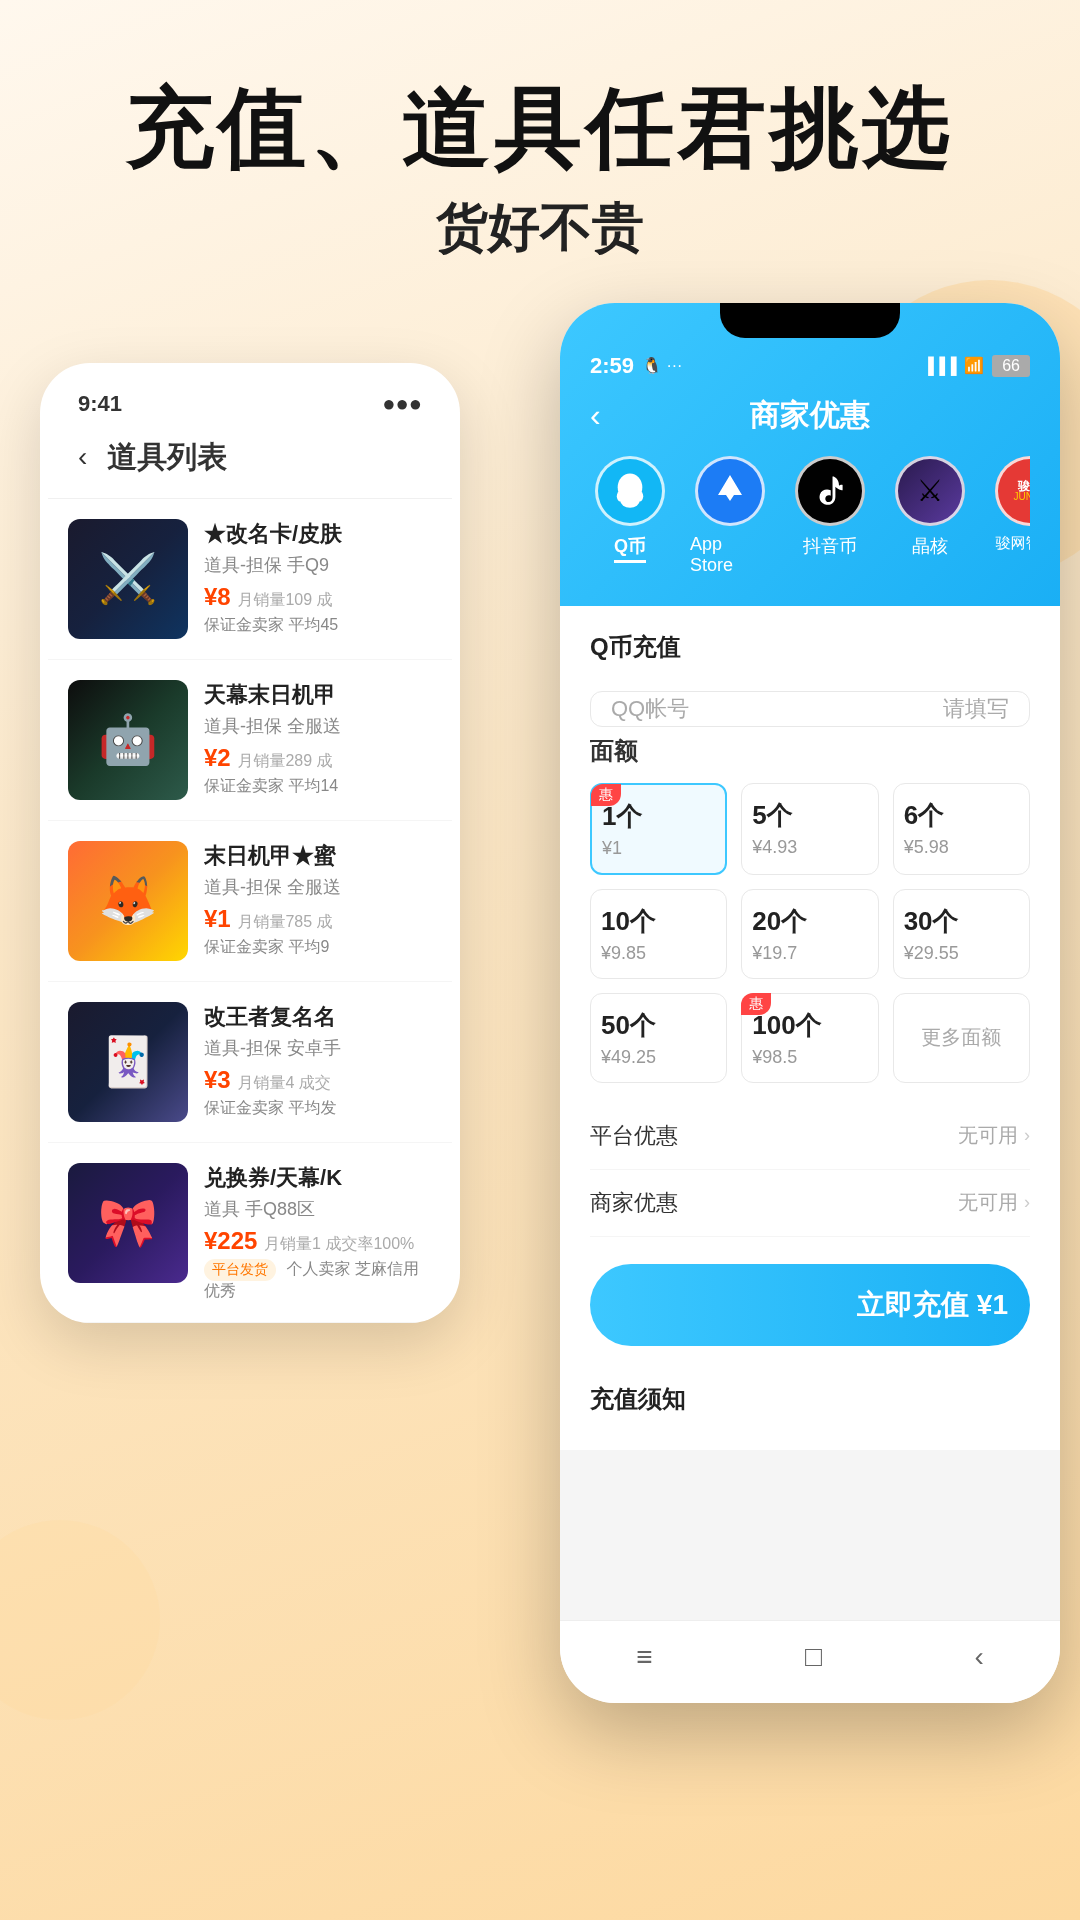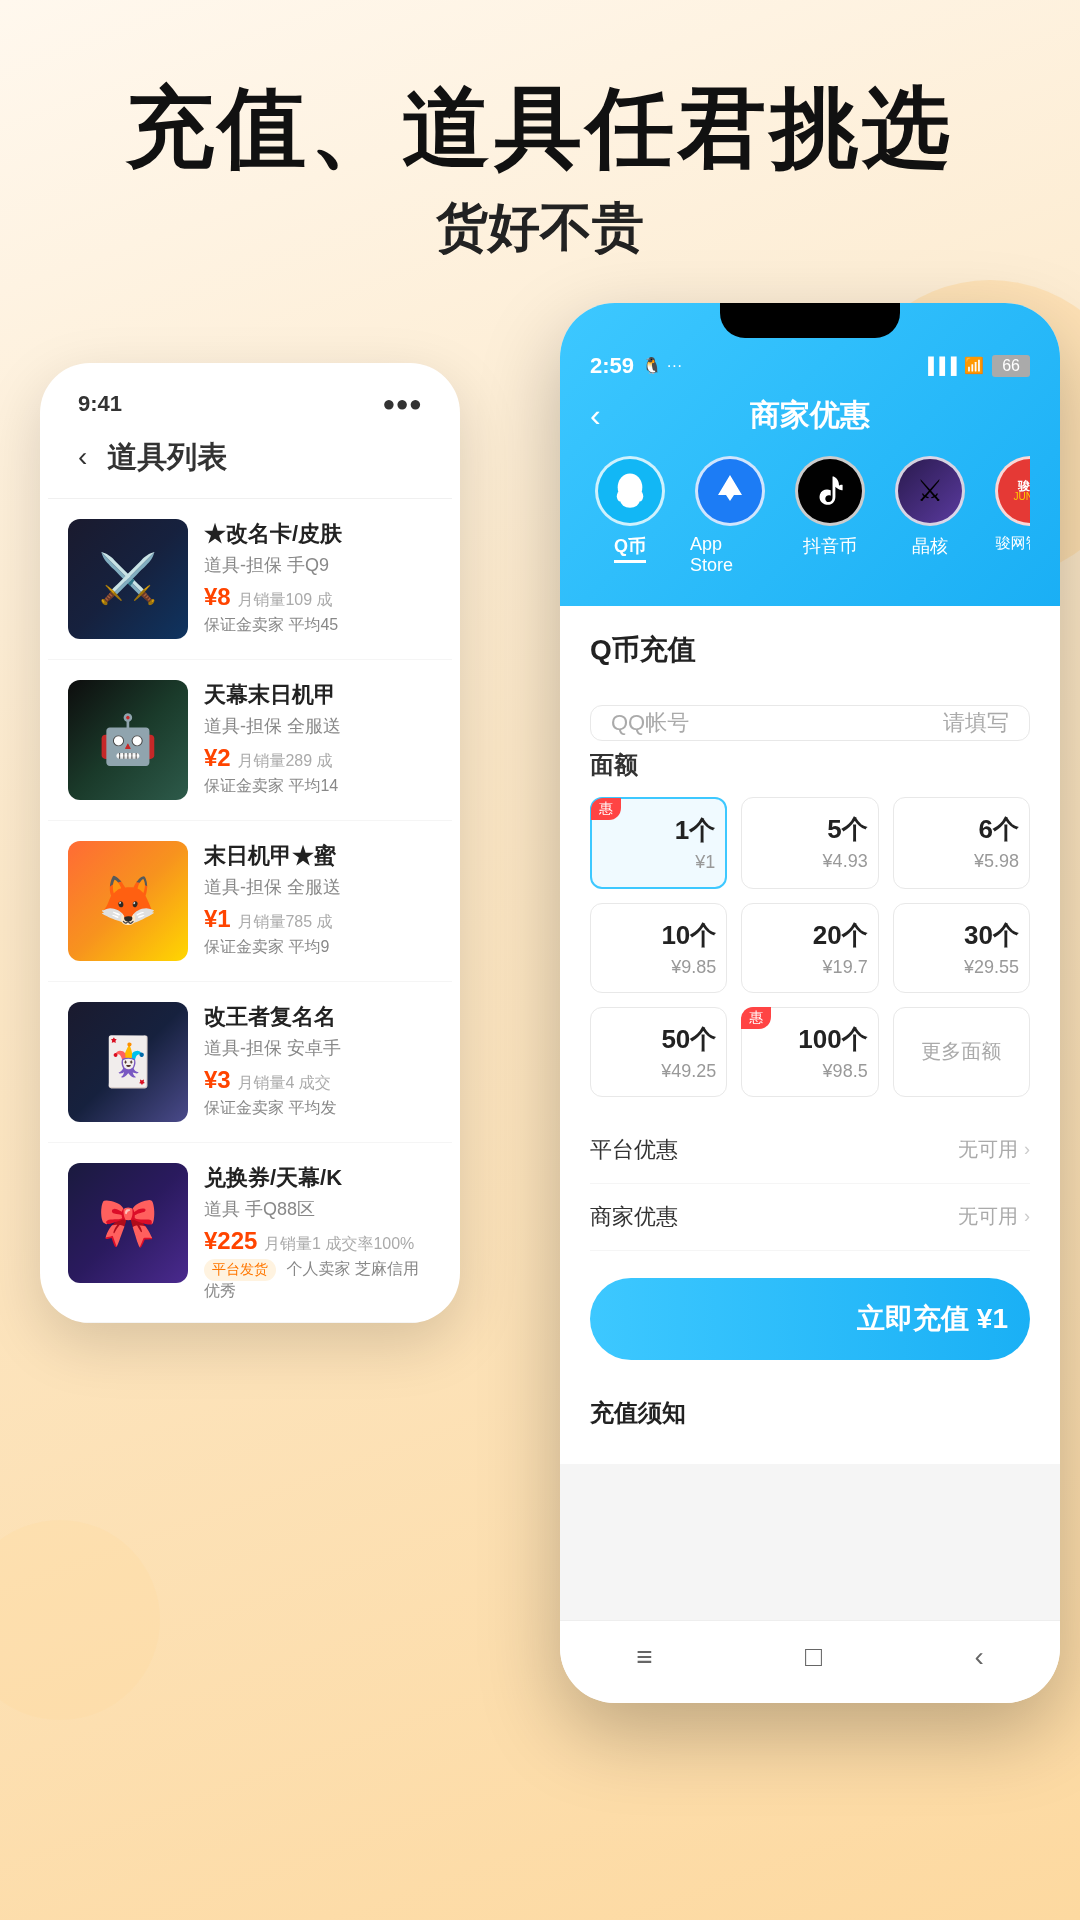--- a/index.html
+++ b/index.html
@@ -343,24 +343,24 @@
     
     .right-content {
       background: #fff;
       flex: 1;
       padding: 25px 30px;
       overflow: hidden;
     }
 
     
     .section-title {
-      font-size: 28px;
+      font-size: 24px;
       font-weight: 700;
       color: #222;
-      margin-bottom: 36px;
+      margin-bottom: 28px;
     }
 
     
     .account-input-row {
       display: flex;
       justify-content: space-between;
       align-items: center;
       border: 1px solid #e8e8e8;
       border-radius: 12px;
       padding: 2px 20px;
@@ -385,21 +385,21 @@
     .denomination-grid {
       display: grid;
       grid-template-columns: 1fr 1fr 1fr;
       gap: 14px;
       margin-bottom: 20px;
     }
     .denom-cell {
       border: 1px solid #e8e8e8;
       border-radius: 12px;
       padding: 14px 10px;
-      text-align: right;
+      text-align: left;
       position: relative;
       cursor: pointer;
     }
     .denom-cell.selected {
       border: 2px solid #3dc8ff;
       background: #f0faff;
     }
     .denom-cell.has-badge::before {
       content: attr(data-badge);
       position: absolute;

